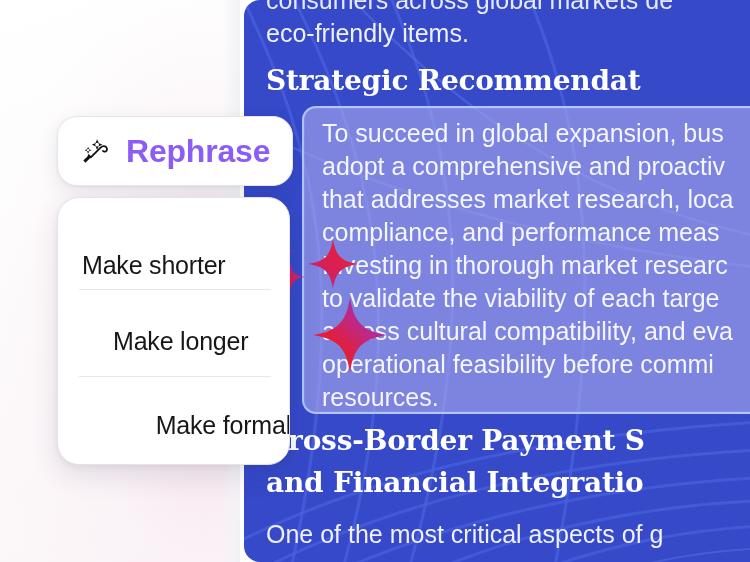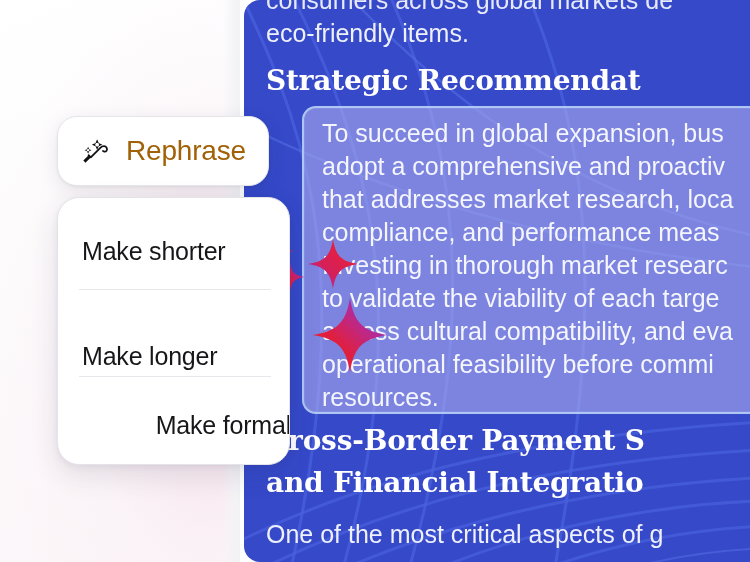--- a/index.html
+++ b/index.html
@@ -137,23 +137,23 @@
     display: flex;
     align-items: center;
     gap: 14px;
     padding: 0 22px 0 20px;
     background: #ffffff;
     border: 1px solid #e6e6ea;
     border-radius: 20px;
     box-shadow: 0 6px 20px rgba(40, 40, 70, 0.10), 0 1px 3px rgba(40,40,70,0.06);
   }
   .rephrase-label {
-    font-size: 28px;
-    color: #a16207;
-    font-weight: 400;
+    font-size: 32px;
+    color: #8b5cf6;
+    font-weight: 700;
     letter-spacing: -0.2px;
     white-space: nowrap;
   }
   .wand-icon { width: 34px; height: 34px; display: block; flex: 0 0 34px; }
 
   
   .menu {
     position: absolute;
     left: 57px; top: 197px;
     width: 233px;
@@ -171,22 +171,22 @@
     height: 86px;
     display: flex;
     align-items: center;
     padding-left: 24px;
     font-size: 25px;
     color: #17171a;
     letter-spacing: -0.2px;
     white-space: nowrap;
     background: transparent;
   }
-  #menu-item-0 { top: 10px; }
-  #menu-item-1 { top: 115px; }
+  #menu-item-0 { top: 24px; }
+  #menu-item-1 { top: 100px; margin-left: 31px; }
   #menu-item-2 { top: 184px; justify-content: flex-end; }
 
   .menu-divider {
     position: absolute;
     left: 21px;
     width: 192px;
     height: 1px;
     background: #e7e7ec;
   }
   #menu-divider-0 { top: 91px; }

